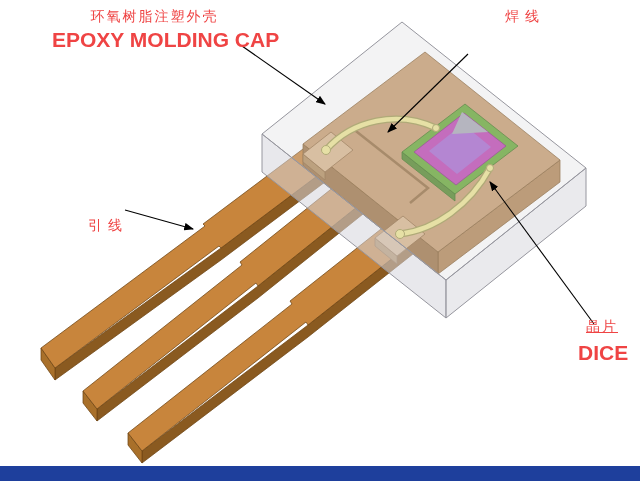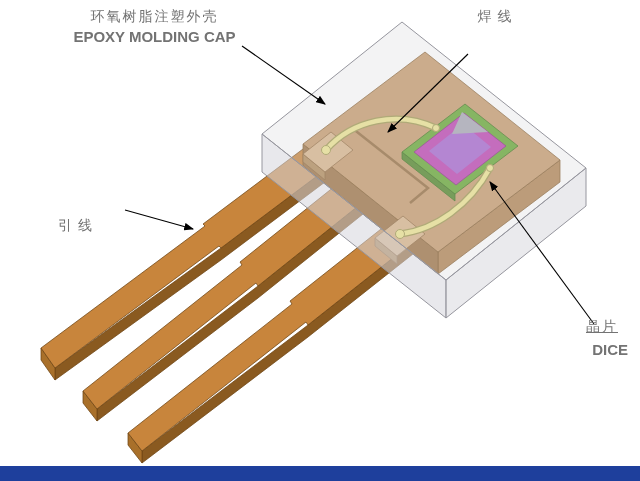--- a/index.html
+++ b/index.html
@@ -3,24 +3,24 @@
 <meta charset="utf-8">
 <style>
   html,body { margin:0; padding:0; }
   body {
     width:640px; height:481px; position:relative; overflow:hidden;
     background:#ffffff;
     font-family:"Liberation Sans", sans-serif;
   }
   #stage { position:absolute; left:0; top:0; width:640px; height:481px; }
   svg { position:absolute; left:0; top:0; }
-  .label { position:absolute; color:#737373; white-space:nowrap; }
+  .label { position:absolute; color:#ef4444; white-space:nowrap; }
   .zh { font-size:14px; letter-spacing:2px; text-align:center; }
-  .zh-wide { letter-spacing:6px; }
-  .en { font-size:15px; font-weight:bold; text-align:center; }
+  .zh-wide { letter-spacing:6px;text-align:right; }
+  .en { font-size:21px; font-weight:bold; text-align:center; }
   .leader { stroke:#000; stroke-width:1.1; fill:none; }
   .lead-face { stroke:#6d4413; stroke-width:0.75; }
   .sub-face  { stroke:#7d5526; stroke-width:0.75; }
   .pad-face  { stroke:#8a6134; stroke-width:0.75; }
   .die-green { stroke:#2f6b12; stroke-width:0.75; }
   .die-mag   { stroke:#7d2377; stroke-width:0.75; }
   .cap-face  { stroke:#96969e; stroke-width:1; }
   .slot      { stroke:#8a6134; stroke-width:2.5; fill:none; opacity:0.85; }
   .wire-under{ fill:none; stroke:#9f974e; stroke-width:7; stroke-linecap:round; }
   .wire-top  { fill:none; stroke-width:4.5; stroke-linecap:round; }

